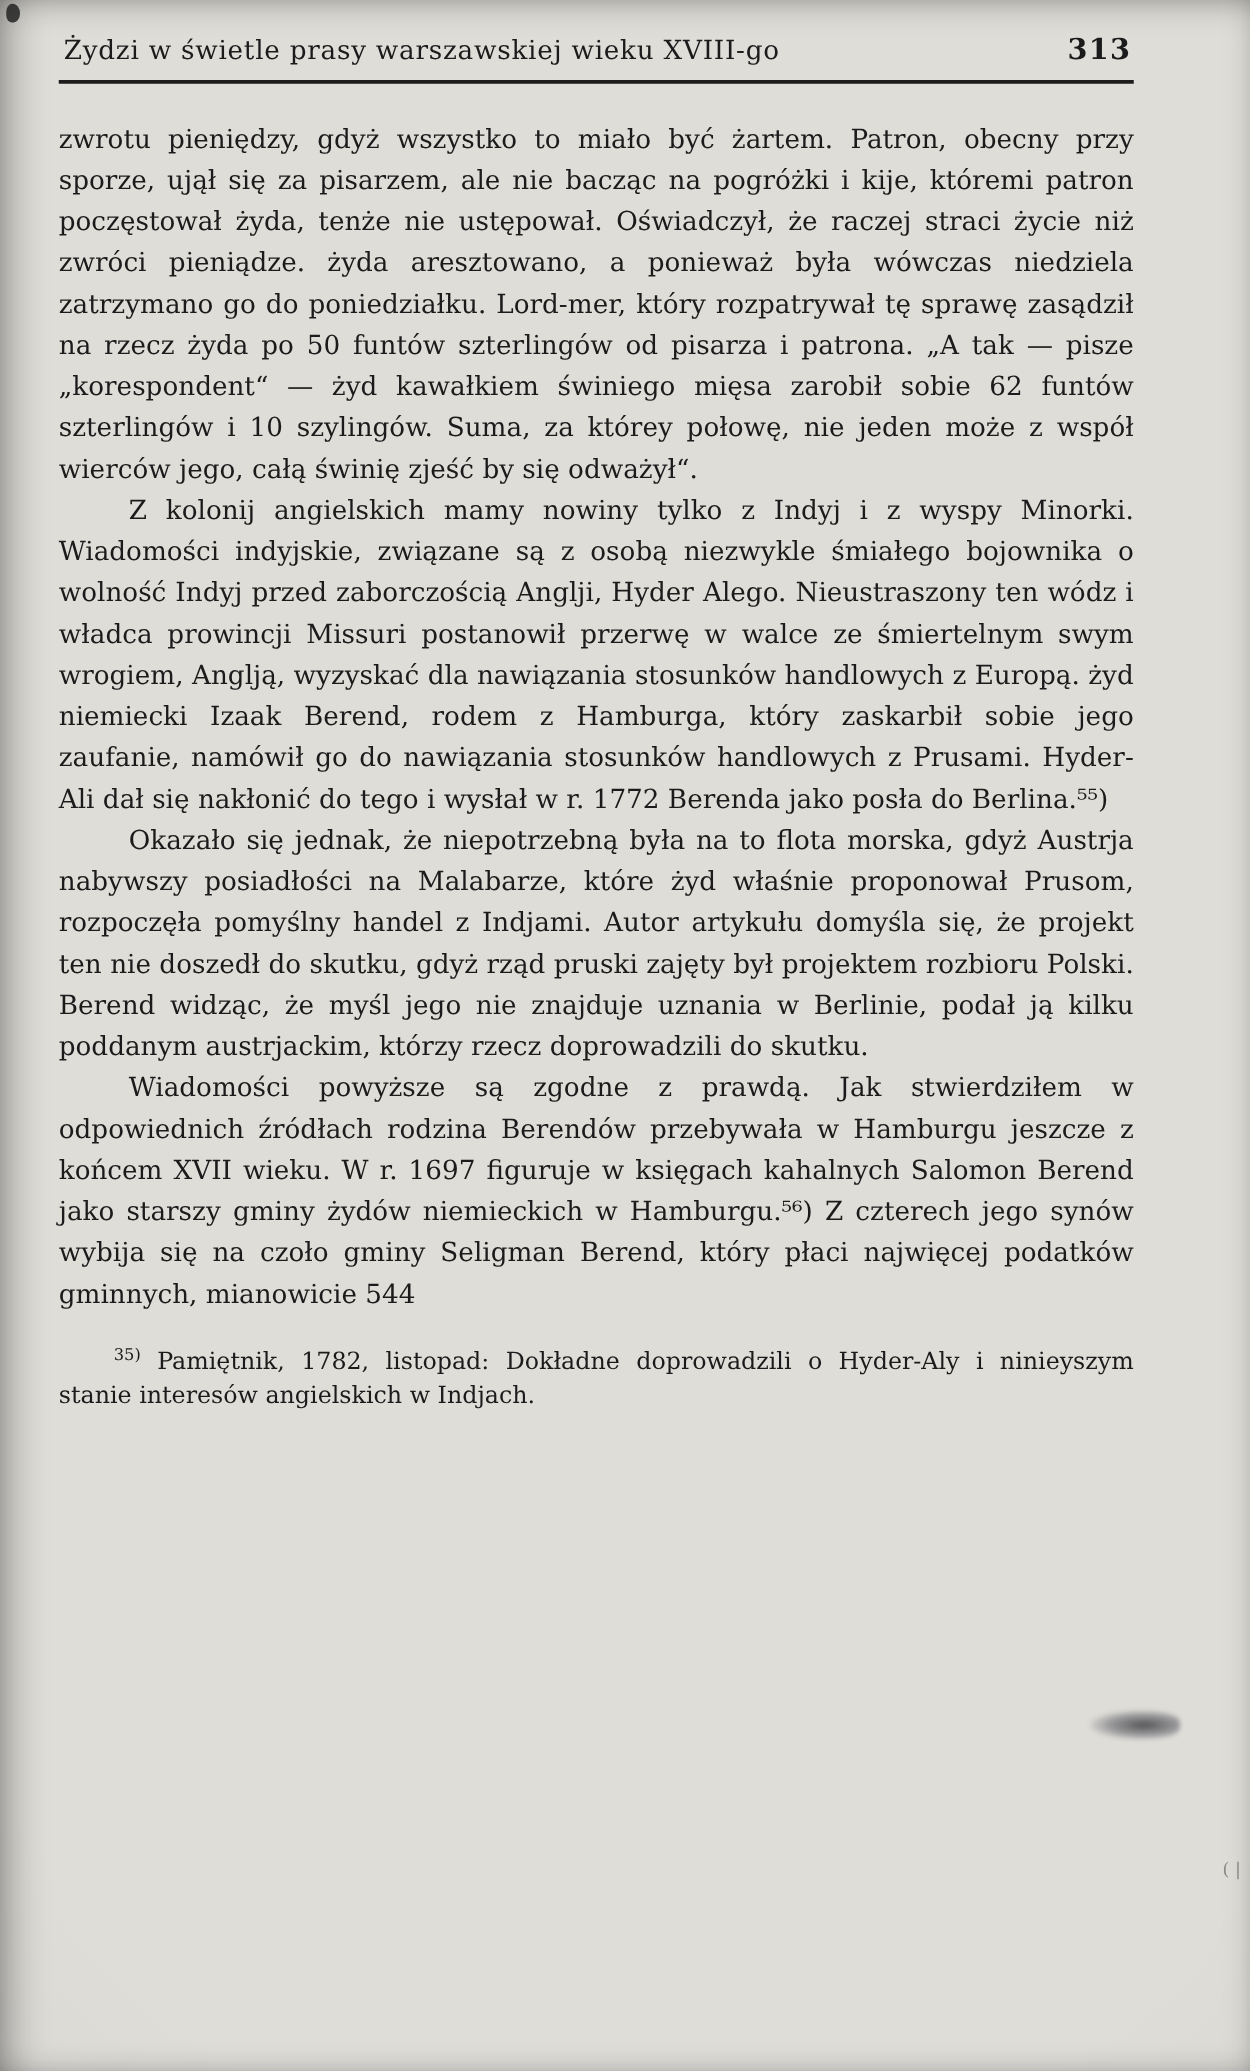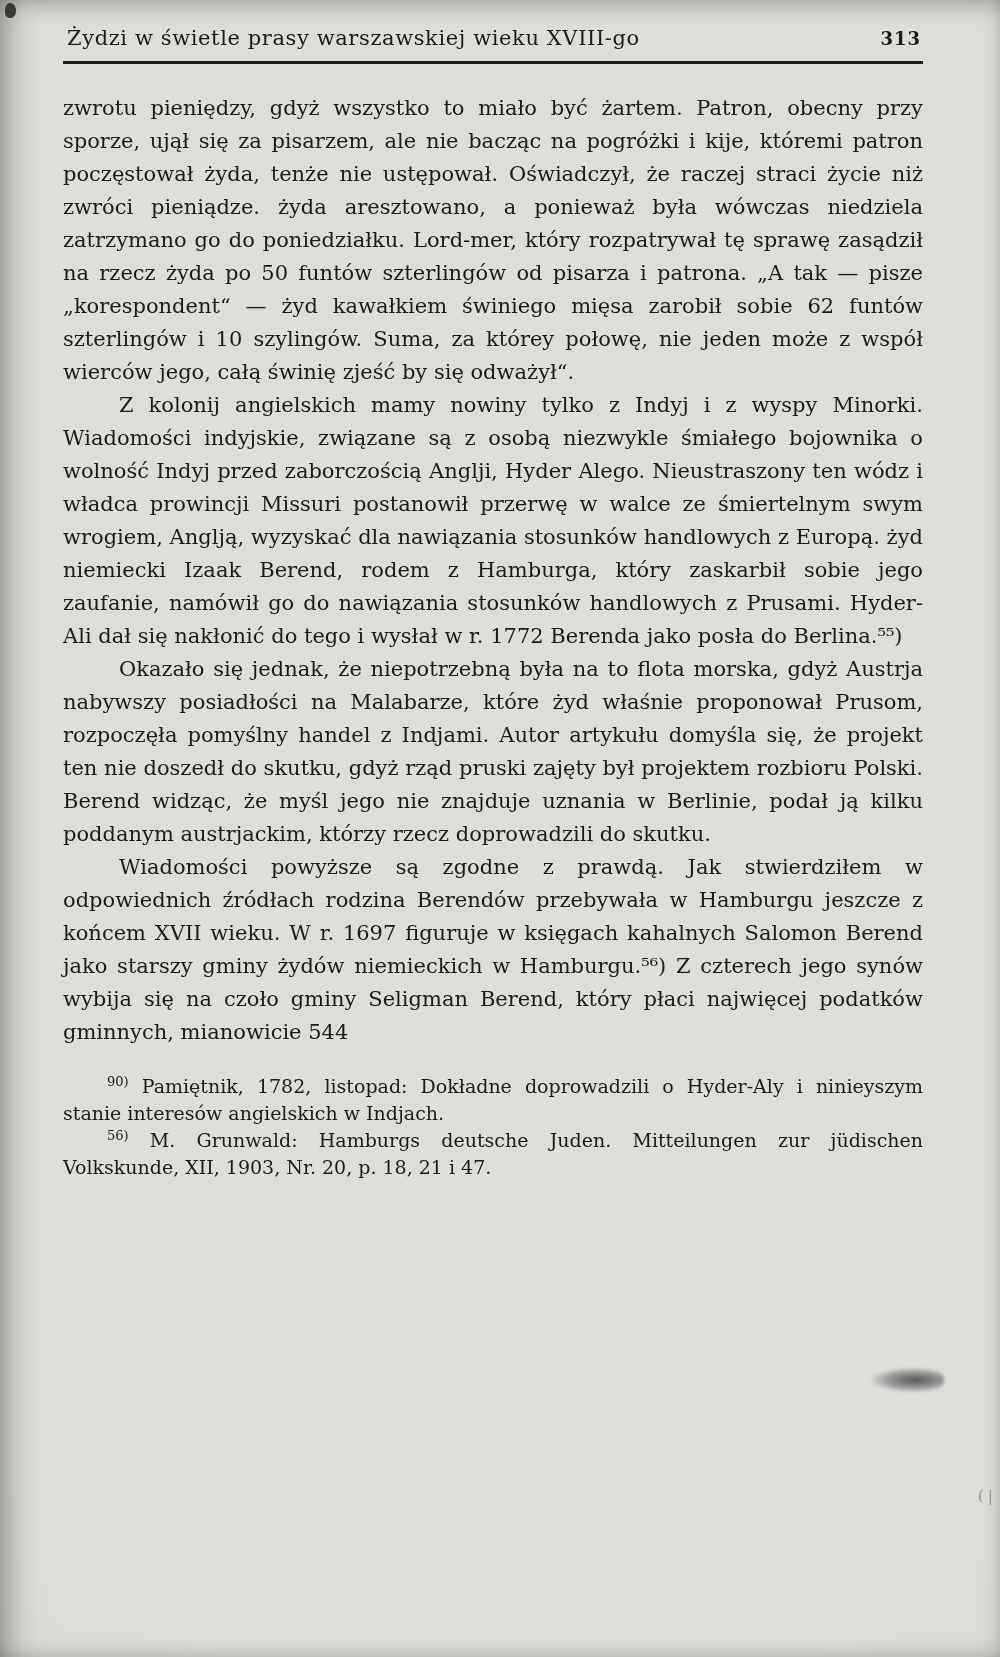--- a/index.html
+++ b/index.html
@@ -21,36 +21,35 @@
       inset 26px 0 34px -22px rgba(0,0,0,.40),
       inset 0 20px 28px -20px rgba(0,0,0,.30),
       inset -16px 0 26px -20px rgba(0,0,0,.22),
       inset 0 -18px 26px -20px rgba(0,0,0,.20);
   }
   .content {
     position: absolute;
     left: 47px;
     top: 26px;
     width: 860px;
-    margin-left: 16px;
   }
   .page-header {
     display: flex;
     justify-content: space-between;
     align-items: baseline;
     padding: 0 2px 11px 4px;
     border-bottom: 3px solid #1d1d1d;
   }
   .page-header .running-title {
     font-size: 21px;
     letter-spacing: 0.6px;
     font-weight: normal;
   }
   .page-header .page-number {
-    font-size: 18px;
+    font-size: 23px;
     font-weight: bold;
     letter-spacing: 1px;
   }
   .body-text {
     margin-top: 28px;
     font-size: 21px;
     line-height: 33px;
     text-align: justify;
   }
   .body-text p {
@@ -118,21 +117,20 @@
     </div>
 
     <div class="body-text">
       <p>zwrotu pieniędzy, gdyż wszystko to miało być żartem. Patron, obecny przy sporze, ujął się za pisarzem, ale nie bacząc na pogróżki i kije, któremi patron poczęstował żyda, tenże nie ustępował. Oświadczył, że raczej straci życie niż zwróci pieniądze. żyda aresztowano, a ponieważ była wówczas niedziela zatrzymano go do poniedziałku. Lord-mer, który rozpatrywał tę sprawę zasądził na rzecz żyda po 50 funtów szterlingów od pisarza i patrona. „A tak — pisze „korespondent“ — żyd kawałkiem świniego mięsa zarobił sobie 62 funtów szterlingów i 10 szylingów. Suma, za którey połowę, nie jeden może z współ wierców jego, całą świnię zjeść by się odważył“.</p>
       <p class="indent">Z kolonij angielskich mamy nowiny tylko z Indyj i z wyspy Minorki. Wiadomości indyjskie, związane są z osobą niezwykle śmiałego bojownika o wolność Indyj przed zaborczością Anglji, Hyder Alego. Nieustraszony ten wódz i władca prowincji Missuri postanowił przerwę w walce ze śmiertelnym swym wrogiem, Anglją, wyzyskać dla nawiązania stosunków handlowych z Europą. żyd niemiecki Izaak Berend, rodem z Hamburga, który zaskarbił sobie jego zaufanie, namówił go do nawiązania stosunków handlowych z Prusami. Hyder-Ali dał się nakłonić do tego i wysłał w r. 1772 Berenda jako posła do Berlina.⁵⁵)</p>
       <p class="indent">Okazało się jednak, że niepotrzebną była na to flota morska, gdyż Austrja nabywszy posiadłości na Malabarze, które żyd właśnie proponował Prusom, rozpoczęła pomyślny handel z Indjami. Autor artykułu domyśla się, że projekt ten nie doszedł do skutku, gdyż rząd pruski zajęty był projektem rozbioru Polski. Berend widząc, że myśl jego nie znajduje uznania w Berlinie, podał ją kilku poddanym austrjackim, którzy rzecz doprowadzili do skutku.</p>
       <p class="indent">Wiadomości powyższe są zgodne z prawdą. Jak stwierdziłem w odpowiednich źródłach rodzina Berendów przebywała w Hamburgu jeszcze z końcem XVII wieku. W r. 1697 figuruje w księgach kahalnych Salomon Berend jako starszy gminy żydów niemieckich w Hamburgu.⁵⁶) Z czterech jego synów wybija się na czoło gminy Seligman Berend, który płaci najwięcej podatków gminnych, mianowicie 544</p>
     </div>
 
     <div class="footnotes">
-      <p><sup>90)</sup> <span>Pamiętnik, 1782, listopad: Dokładne doprowadzili o Hyder-Aly i ninieyszym stanie interesów angielskich w Indjach.</span></p>
-      <p><sup>56)</sup> <span>M. Grunwald: Hamburgs deutsche Juden. Mitteilungen zur jüdischen Volkskunde, XII, 1903, Nr. 20, p. 18, 21 i 47.</span></p>
+      <p><sup>35)</sup> <span>Pamiętnik, 1782, listopad: Dokładne doprowadzili o Hyder-Aly i ninieyszym stanie interesów angielskich w Indjach.</span></p>
     </div>
 
   </div>
 
   <div class="ink-stain"></div>
   <div class="edge-mark">(&nbsp;|</div>
 </div>
 
 </body></html>

